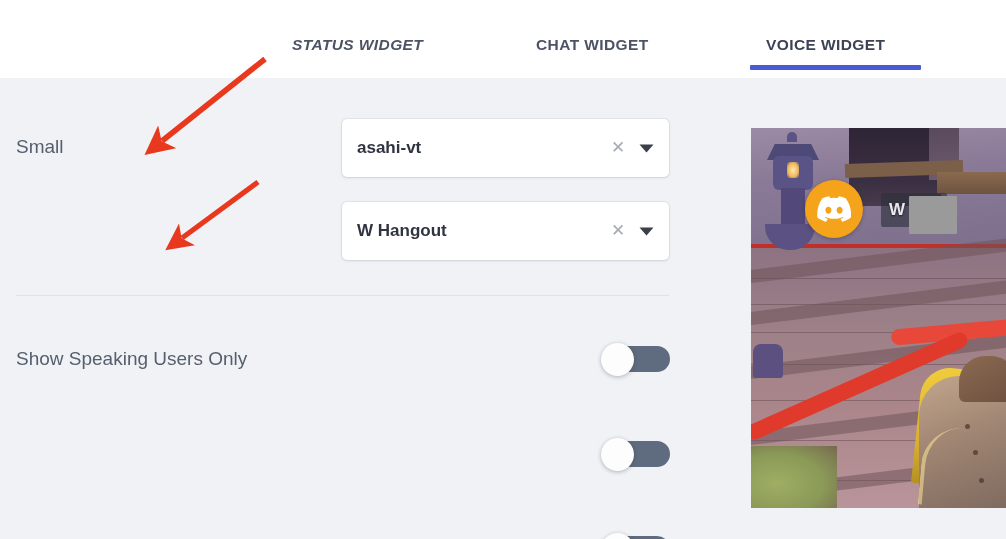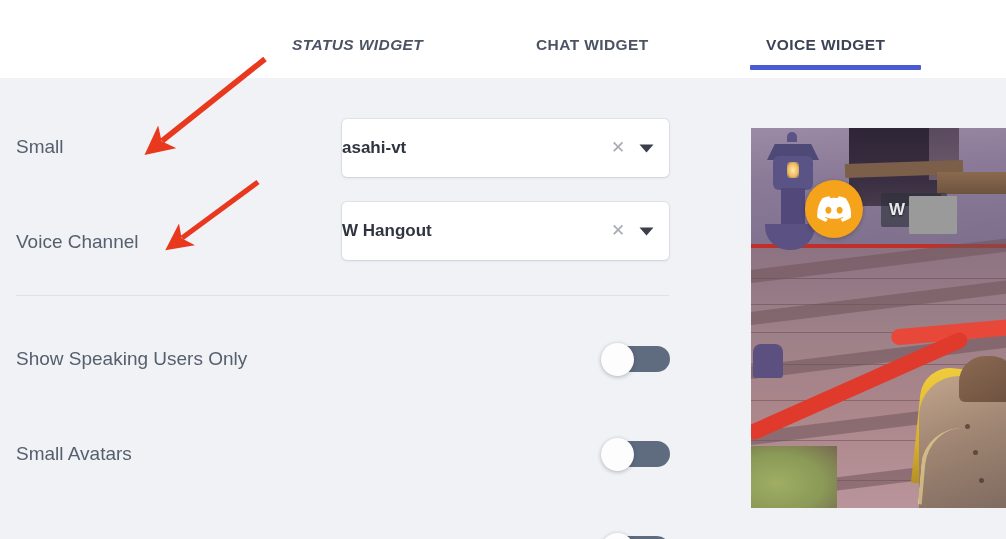--- a/index.html
+++ b/index.html
@@ -77,20 +77,21 @@
     height: 58px;
     background: #ffffff;
     border-radius: 5px;
     box-shadow: 0 1px 3px rgba(60,70,90,0.13), 0 0 0 1px rgba(200,205,215,0.35);
     display: flex;
     align-items: center;
     cursor: pointer;
   }
 
   .select-value {
+    margin-left: 15px;
     font-size: 17px;
     font-weight: bold;
     color: #2f3440;
     flex: 1;
     white-space: nowrap;
     overflow: hidden;
   }
 
   .clear-icon {
     width: 20px;
@@ -349,41 +350,39 @@
   <div class="select-box" style="left:342px; top:41px;">
     <span class="select-value">asahi-vt</span>
     <span class="clear-icon">✕</span>
     <span class="caret-icon">
       <svg width="15" height="9" viewBox="0 0 15 9">
           <path d="M0.5 0.5 L14.5 0.5 L7.5 8.5 Z" fill="#3b3f49"></path>
         </svg>
     </span>
   </div>
 
-  <div class="row-label" style="left:16px; top:153px;">Voice Channel</div>
 
   <div class="select-box" style="left:342px; top:124px;">
     <span class="select-value">W Hangout</span>
     <span class="clear-icon">✕</span>
     <span class="caret-icon">
       <svg width="15" height="9" viewBox="0 0 15 9">
           <path d="M0.5 0.5 L14.5 0.5 L7.5 8.5 Z" fill="#3b3f49"></path>
         </svg>
     </span>
   </div>
 
   <div class="divider" style="top:217px;"></div>
 
   <div class="row-label" style="left:16px; top:270px;">Show Speaking Users Only</div>
   <div class="toggle" style="left:601px; top:265px;">
     <div class="track"></div>
     <div class="knob"></div>
   </div>
 
-  <div class="row-label" style="left:16px; top:365px;">Small Avatars</div>
   <div class="toggle" style="left:601px; top:360px;">
     <div class="track"></div>
     <div class="knob"></div>
   </div>
 
   <div class="toggle" style="left:601px; top:455px;">
     <div class="track"></div>
     <div class="knob"></div>
   </div>
 </div>

